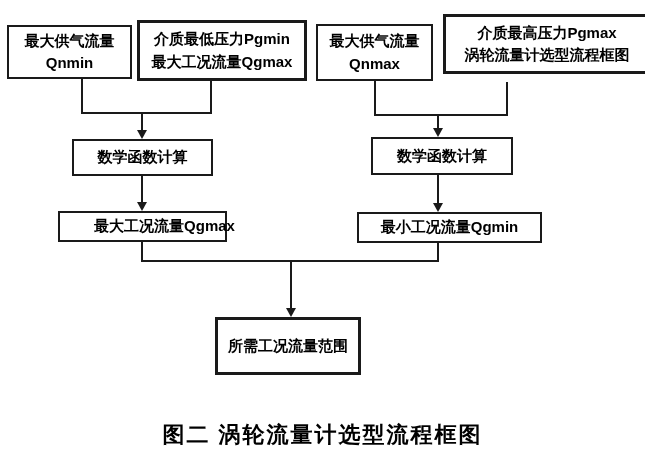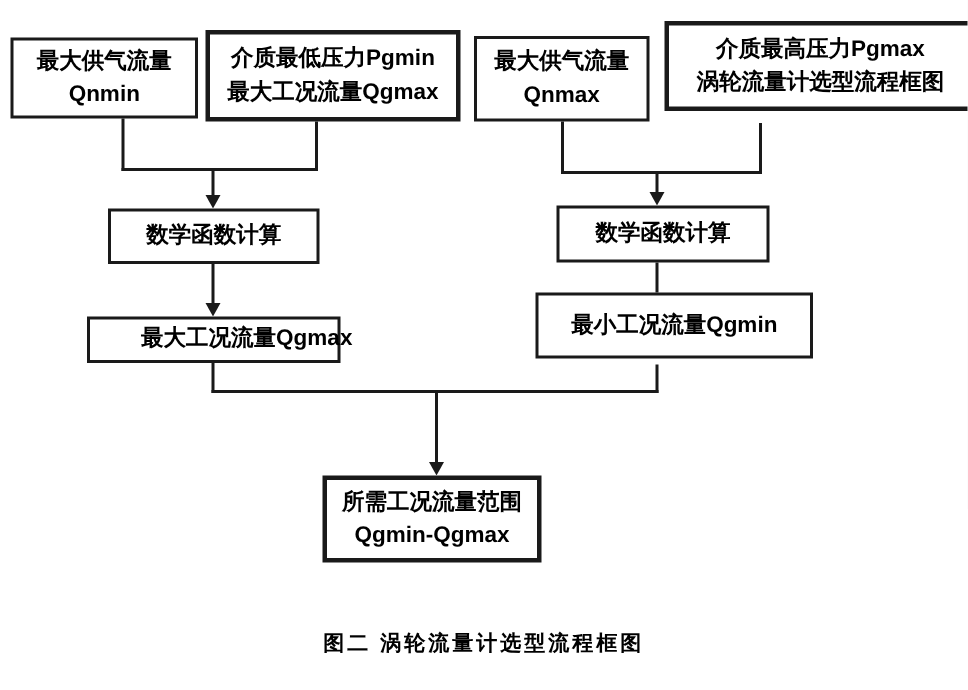--- a/index.html
+++ b/index.html
@@ -52,21 +52,21 @@
     border-left:5px solid transparent;
     border-right:5px solid transparent;
     border-top:9px solid var(--line-color);
   }
   .caption{
     position:absolute;
     left:0;right:0;
     top:420px;
     text-align:center;
     font-weight:bold;
-    font-size:14px;
+    font-size:22px;
     color:var(--text-color);
     letter-spacing:2px;
   }
 </style>
 </head>
 <body>
 
 <div class="canvas">
 
   <div class="node" style="left:7px;top:25px;width:125px;height:54px;">
@@ -112,30 +112,29 @@
   <div class="vline" style="left:141px;top:176px;height:27px;"></div>
   <div class="arrowhead" style="left:137px;top:202px;"></div>
 
   <div class="vline" style="left:437px;top:175px;height:28px;"></div>
   <div class="arrowhead" style="left:433px;top:203px;"></div>
 
   <div class="node" style="left:58px;top:211px;width:169px;height:31px;padding-left:44px;">
     <span>最大工况流量Qgmax</span>
   </div>
 
-  <div class="node" style="left:357px;top:195px;width:185px;height:44px;">
+  <div class="node" style="left:357px;top:212px;width:185px;height:31px;">
     <span>最小工况流量Qgmin</span>
   </div>
 
   <div class="vline" style="left:141px;top:242px;height:20px;"></div>
   <div class="vline" style="left:437px;top:243px;height:19px;"></div>
   <div class="hline" style="left:141px;top:260px;width:298px;"></div>
   <div class="vline" style="left:290px;top:260px;height:49px;"></div>
   <div class="arrowhead" style="left:286px;top:308px;"></div>
 
   <div class="node thick" style="left:215px;top:317px;width:146px;height:58px;">
     <span>所需工况流量范围</span>
-    <span>Qgmin-Qgmax</span>
   </div>
 
   <div class="caption">图二  涡轮流量计选型流程框图</div>
 
 </div>
 
 </body></html>

